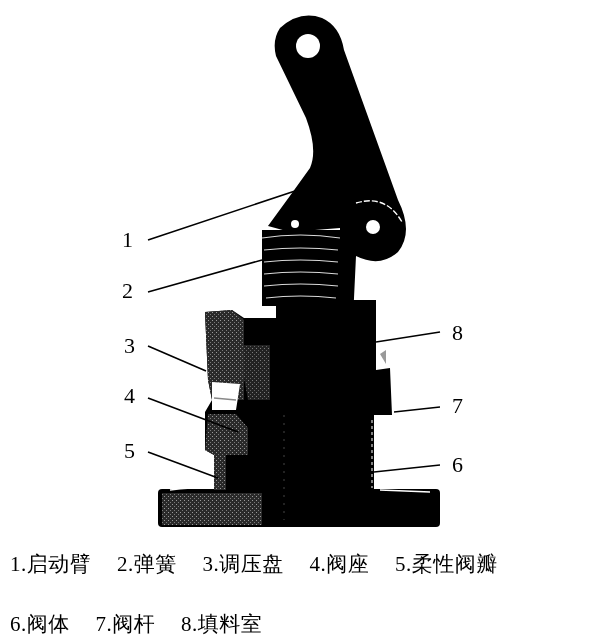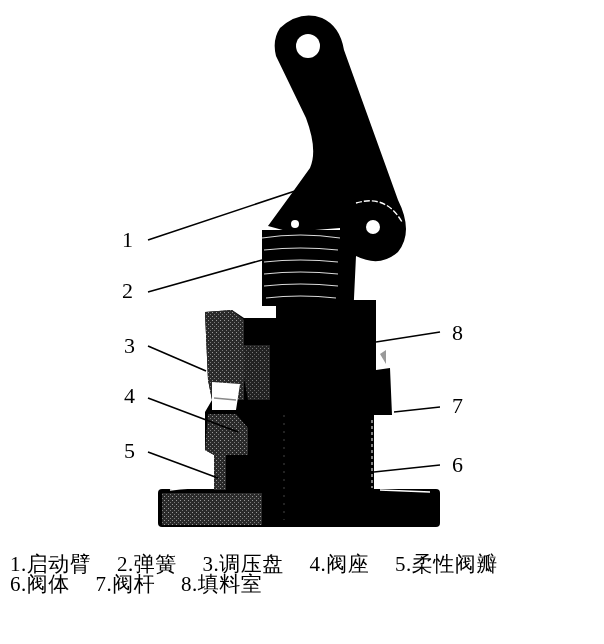--- a/index.html
+++ b/index.html
@@ -4,21 +4,21 @@
 <style>
   html, body { margin:0; padding:0; background:#ffffff; }
   body { width:604px; height:644px; position:relative; overflow:hidden;
          font-family:"DejaVu Serif","Liberation Serif",serif; color:#000; }
   #diagram { position:absolute; left:0; top:0; width:604px; height:540px; }
   .lbl { font-family:"Liberation Serif","DejaVu Serif",serif; font-size:22px; fill:#000; }
   .leader { stroke:#000; stroke-width:1.6; fill:none; }
   .caption { position:absolute; left:0; width:498px; text-align:left;
              font-size:21px; letter-spacing:0.5px; white-space:nowrap;font-family:Liberation Serif, serif; }
   #cap1 { top:550px; }
-  #cap2 { top:570px; }
+  #cap2 { top:610px; }
   .item { margin:0 10px; }
 </style>
 </head>
 <body>
 
 <svg id="diagram" viewBox="0 0 604 540" xmlns="http://www.w3.org/2000/svg">
   <defs>
     <pattern id="stipple" width="4" height="4" patternUnits="userSpaceOnUse">
       <rect width="4" height="4" fill="#2a2a2a"></rect>
       <rect x="0" y="0" width="1" height="1" fill="#9a9a9a"></rect>

